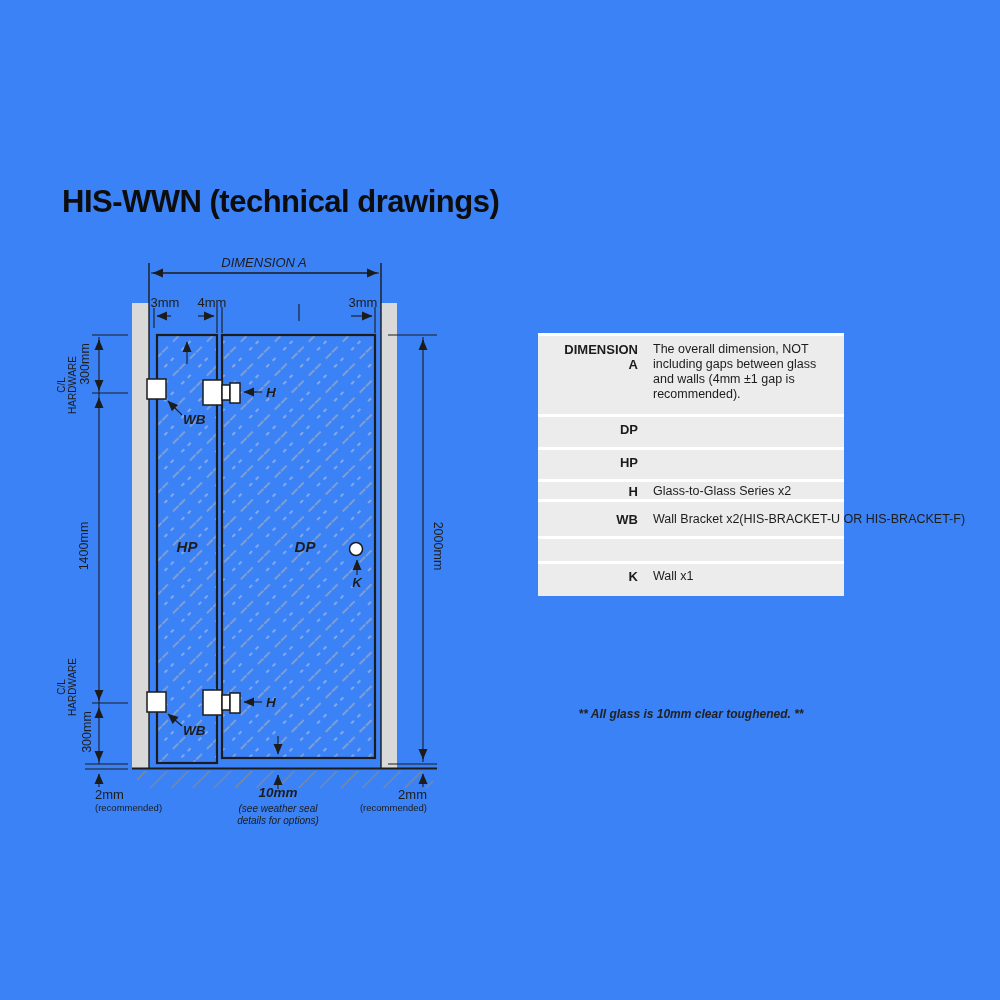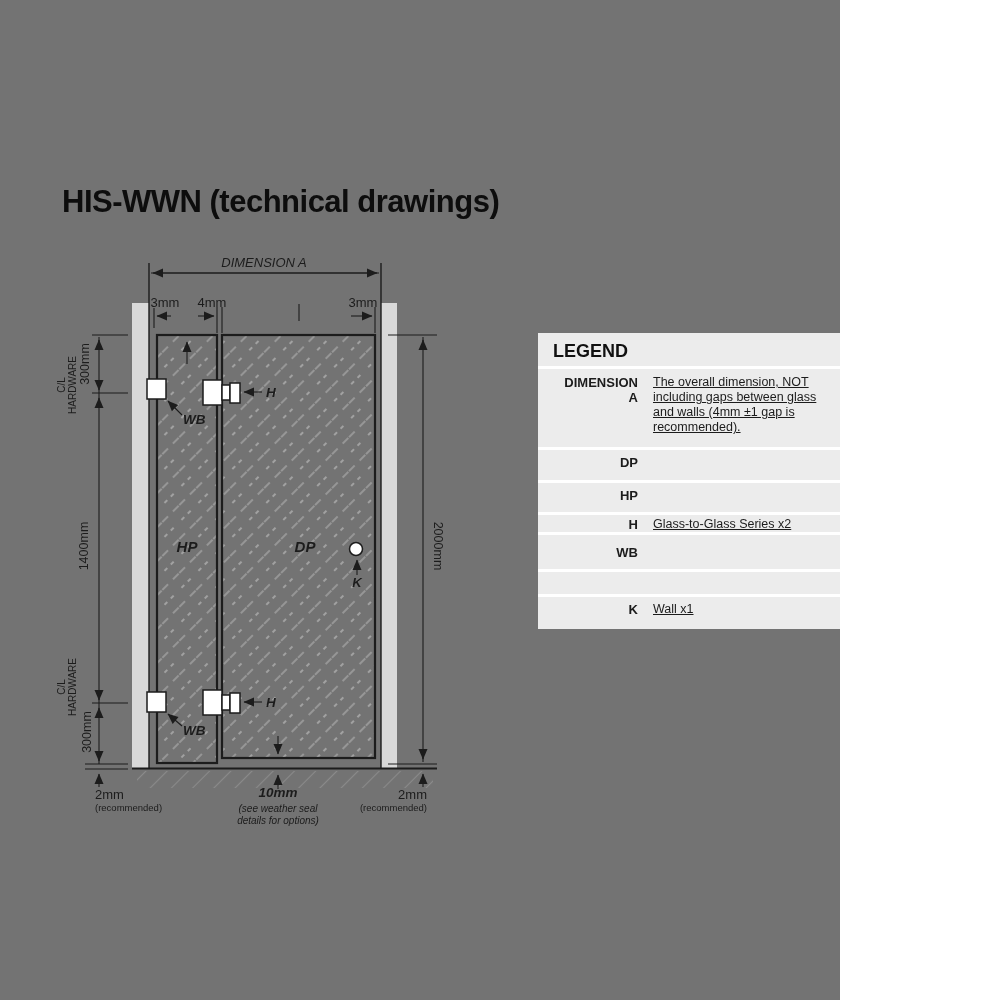--- a/index.html
+++ b/index.html
@@ -1,29 +1,29 @@
 <!DOCTYPE html>
 <html><head>
 <meta charset="utf-8">
 <style>
   html,body{margin:0;padding:0;background:#fff;}
-  .page{position:relative;width:840px;height:1000px;background:#737373;overflow:hidden;
+  .page{position:relative;width:1000px;height:1000px;background:#3b82f6;overflow:hidden;
         font-family:"Liberation Sans",sans-serif;color:#1c1c1c;}
   .title{position:absolute;left:62px;top:184px;font-size:31px;font-weight:bold;
          letter-spacing:-0.5px;color:#0d0d0d;white-space:nowrap;}
   
   .draw{position:absolute;left:40px;top:230px;width:420px;height:620px;}
   .t{font-family:"Liberation Sans",sans-serif;fill:#1c1c1c;}
   
   .legend{position:absolute;left:538px;top:333px;width:306px;background:#ececec;}
   .lhead{padding:8px 0 4px 15px;font-size:18px;font-weight:bold;color:#111;}
   .lrow{display:flex;border-top:3px solid #ffffff;}
   .term{width:85px;margin-left:15px;text-align:right;font-weight:bold;font-size:13px;
         line-height:15px;flex:none;}
-  .desc{margin-left:15px;font-size:12.5px;line-height:15px;white-space:pre;text-decoration:underline;}
+  .desc{margin-left:15px;font-size:12.5px;line-height:15px;white-space:pre;}
   .r0{padding:6px 0 12px;}
   .r1{padding:5px 0 10px;}
   .r2{padding:5px 0 9px;}
   .r3{padding:2px 0 0;}
   .r4{padding:10px 0 9px;}
   .r5{min-height:22px;}
   .r6{padding:5px 0 12px;}
   .footnote{position:absolute;left:538px;top:707px;width:306px;text-align:center;
             font-size:12px;font-weight:bold;font-style:italic;color:#222;}
 </style>
@@ -151,46 +151,47 @@
     <text class="t" x="55" y="569" font-size="13">2mm</text>
     <text class="t" x="55" y="581" font-size="9.5">(recommended)</text>
     <text class="t" x="238" y="567" font-size="13.5" font-weight="bold" font-style="italic" text-anchor="middle">10mm</text>
     <text class="t" x="238" y="582" font-size="10" font-style="italic" text-anchor="middle">(see weather seal</text>
     <text class="t" x="238" y="594" font-size="10" font-style="italic" text-anchor="middle">details for options)</text>
     <text class="t" x="387" y="569" font-size="13" text-anchor="end">2mm</text>
     <text class="t" x="387" y="581" font-size="9.5" text-anchor="end">(recommended)</text>
   </svg>
 
   <div class="legend">
-    <div class="lhead">LEGEND</div>
 
     <div class="lrow r0">
       <div class="term">DIMENSION A</div>
       <div class="desc">The overall dimension, NOT
 including gaps between glass
 and walls (4mm ±1 gap is
 recommended).</div>
     </div>
     <div class="lrow r1">
       <div class="term">DP</div>
     </div>
     <div class="lrow r2">
       <div class="term">HP</div>
     </div>
     <div class="lrow r3">
       <div class="term">H</div>
       <div class="desc">Glass-to-Glass Series x2</div>
     </div>
     <div class="lrow r4">
       <div class="term">WB</div>
+      <div class="desc">Wall Bracket x2(HIS-BRACKET-U OR HIS-BRACKET-F)</div>
     </div>
     <div class="lrow r5">
       <div class="term"></div>
       <div class="desc"></div>
     </div>
     <div class="lrow r6">
       <div class="term">K</div>
       <div class="desc">Wall x1</div>
     </div>
   </div>
 
+  <div class="footnote">** All glass is 10mm clear toughened. **</div>
 
 </div>
 
 </body></html>

